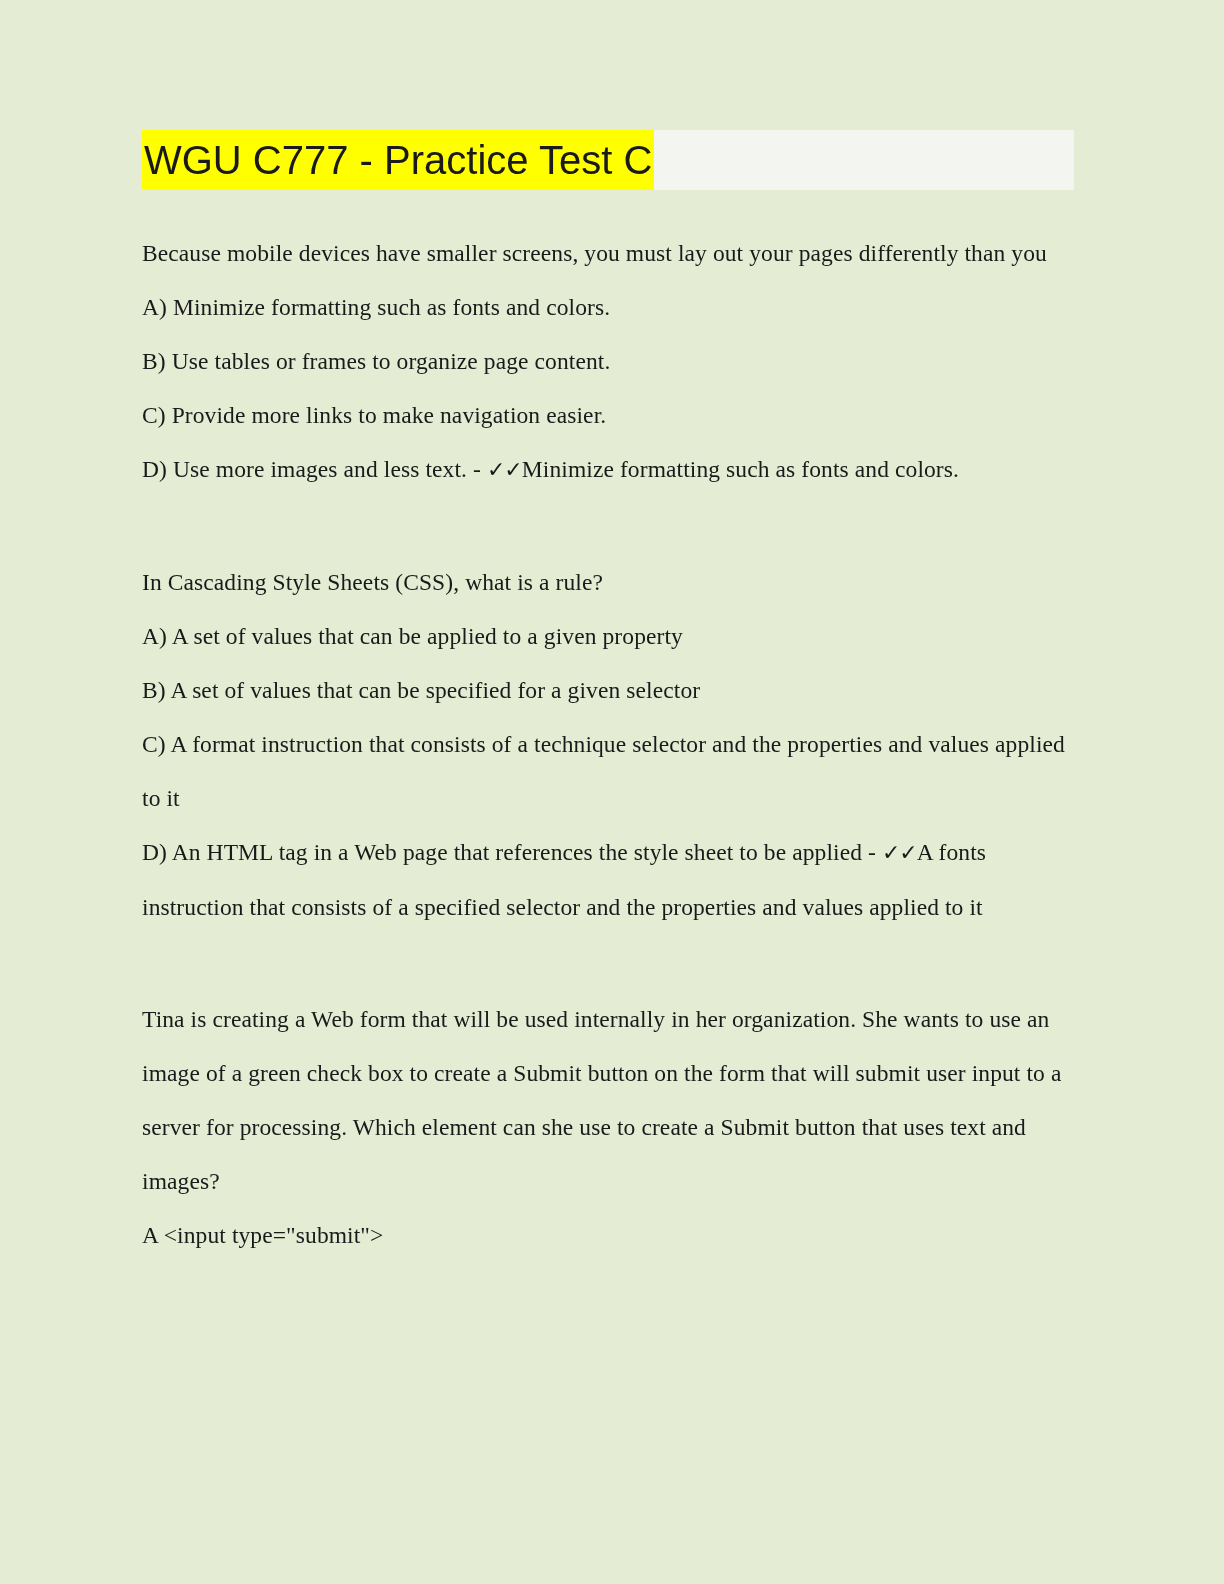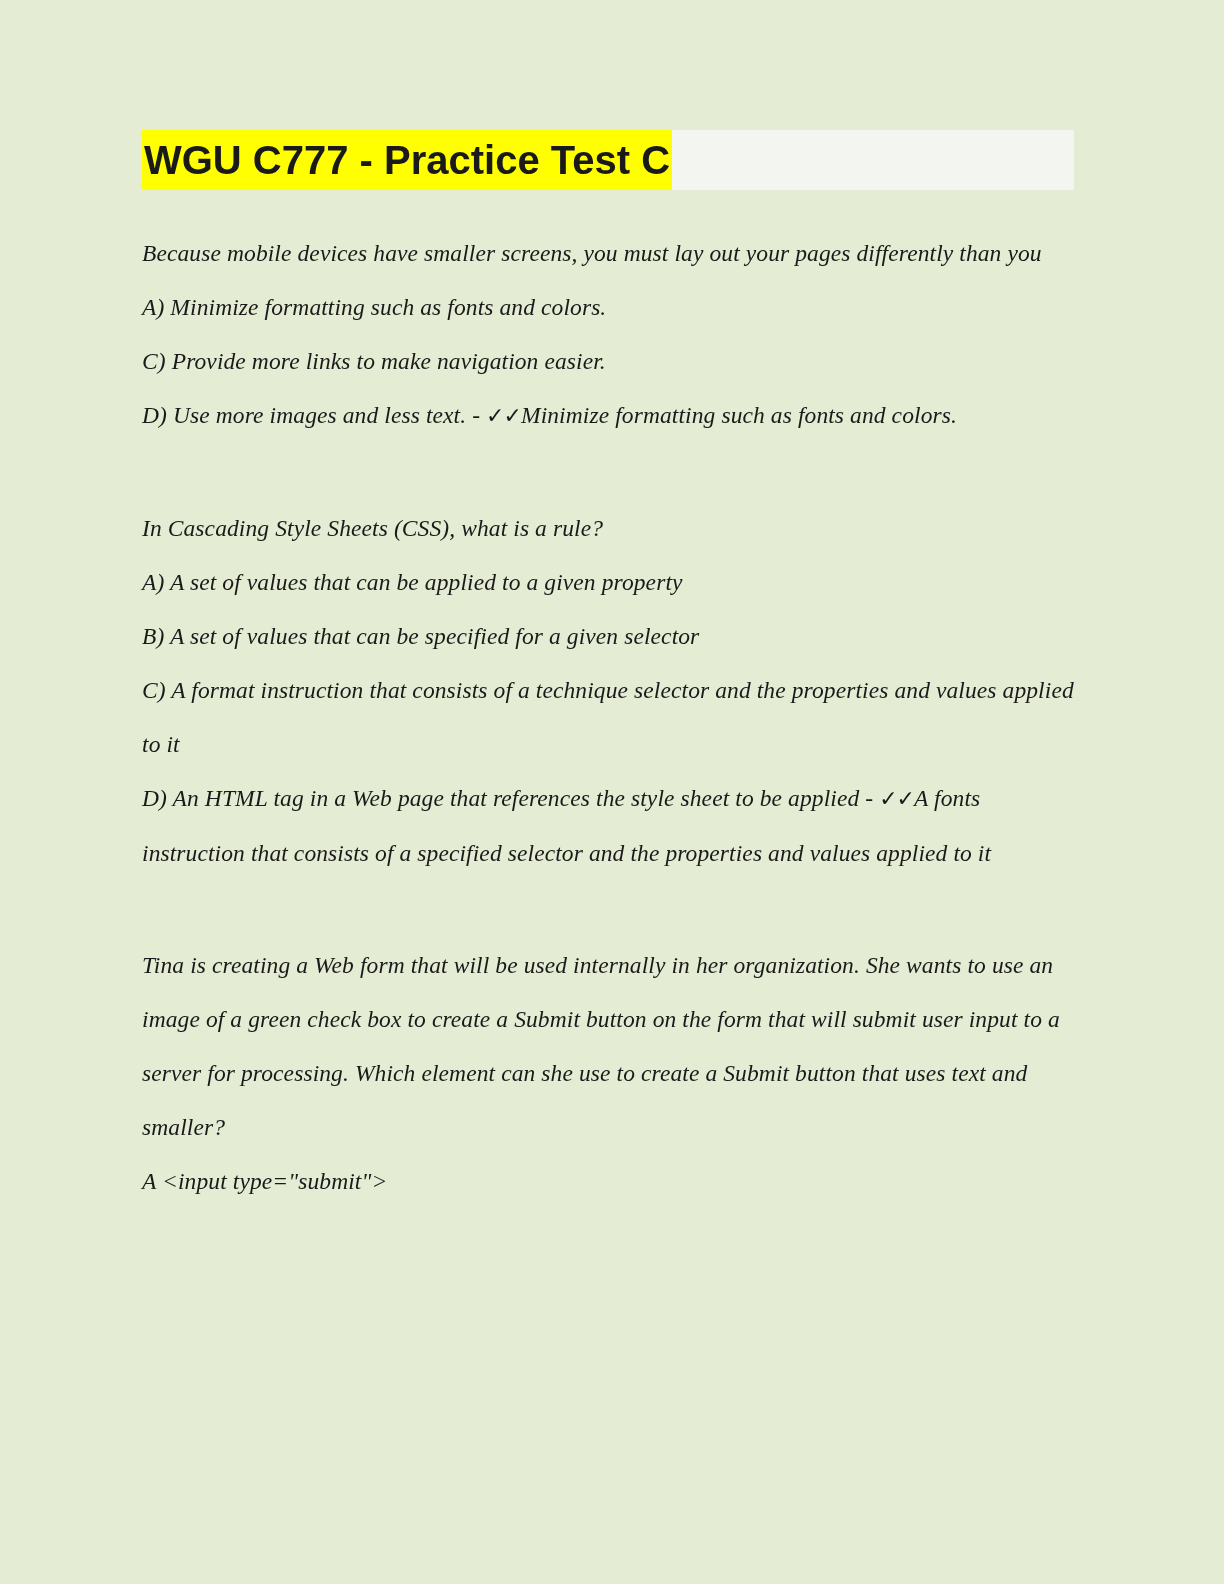--- a/index.html
+++ b/index.html
@@ -31,38 +31,37 @@
     background: #f2f5f0;
     width: 932px;
     height: 60px;
     display: block;
     position: relative;
   }
   h1.doc-title {
     margin: 0;
     font-family: "Liberation Sans", sans-serif;
     font-size: 40px;
-    font-weight: bold;
+    font-weight: normal;
     color: #1a1a1a;
     line-height: 60px;
     display: inline-block;
     background: #ffff00;
     padding: 0 2px;
     white-space: nowrap;
   }
   .block {
     margin-top: 36px;
   }
   p.line {
     margin: 0 0 0 0;
     font-size: 23.5px;
     line-height: 54px;
     color: #1a1a1a;
     letter-spacing: 0.1px;
-    font-style: italic;
   }
   .spacer-md { height: 58px; }
   .check {
     font-family: "DejaVu Sans", sans-serif;
     font-size: 22px;
     letter-spacing: -1px;
   }
   .mono {
     font-family: "Liberation Serif", serif;
   }
@@ -73,20 +72,21 @@
 <div class="page">
   <div class="content">
 
     <div class="title-wrap">
       <h1 class="doc-title">WGU C777 - Practice Test C</h1>
     </div>
 
     <div class="block">
       <p class="line">Because mobile devices have smaller screens, you must lay out your pages differently than you</p>
       <p class="line">A) Minimize formatting such as fonts and colors.</p>
+      <p class="line">B) Use tables or frames to organize page content.</p>
       <p class="line">C) Provide more links to make navigation easier.</p>
       <p class="line"><span>D) Use more images and less text. - </span><span class="check">✓✓</span><span>Minimize formatting such as fonts and colors.</span></p>
     </div>
 
     <div class="spacer-md"></div>
 
     <div>
       <p class="line">In Cascading Style Sheets (CSS), what is a rule?</p>
       <p class="line">A) A set of values that can be applied to a given property</p>
       <p class="line">B) A set of values that can be specified for a given selector</p>
@@ -95,18 +95,18 @@
       <p class="line"><span>D) An HTML tag in a Web page that references the style sheet to be applied - </span><span class="check">✓✓</span><span>A fonts</span></p>
       <p class="line">instruction that consists of a specified selector and the properties and values applied to it</p>
     </div>
 
     <div class="spacer-md"></div>
 
     <div>
       <p class="line">Tina is creating a Web form that will be used internally in her organization. She wants to use an</p>
       <p class="line">image of a green check box to create a Submit button on the form that will submit user input to a</p>
       <p class="line">server for processing. Which element can she use to create a Submit button that uses text and</p>
-      <p class="line">smaller?</p>
+      <p class="line">images?</p>
       <p class="line mono">A &lt;input type="submit"&gt;</p>
     </div>
 
   </div>
 </div>
 
 </body></html>

